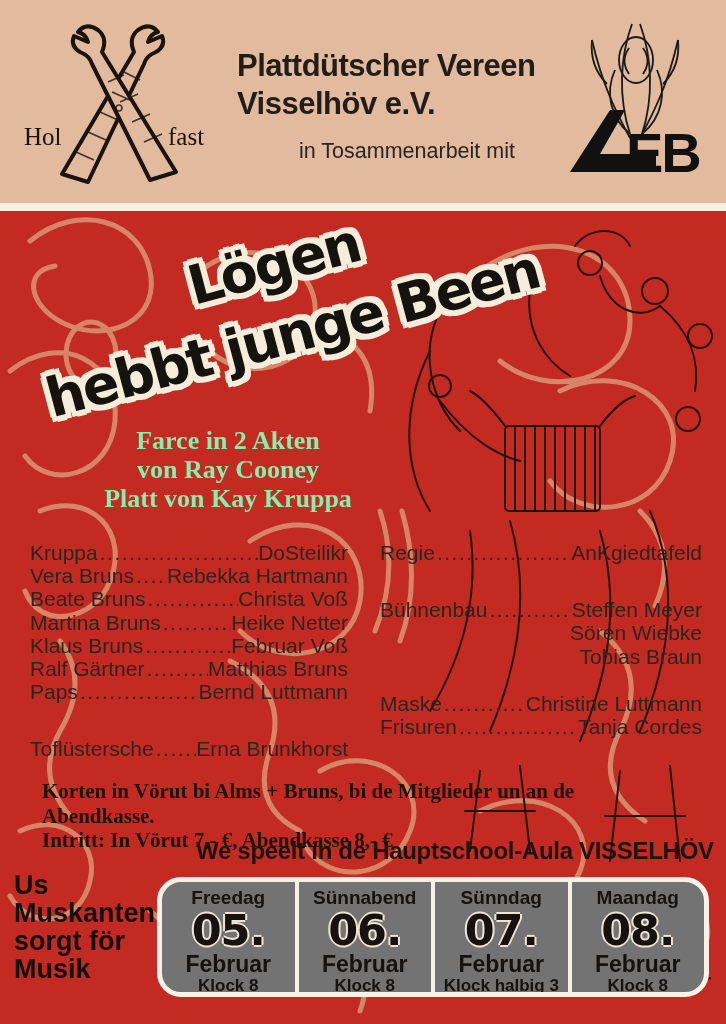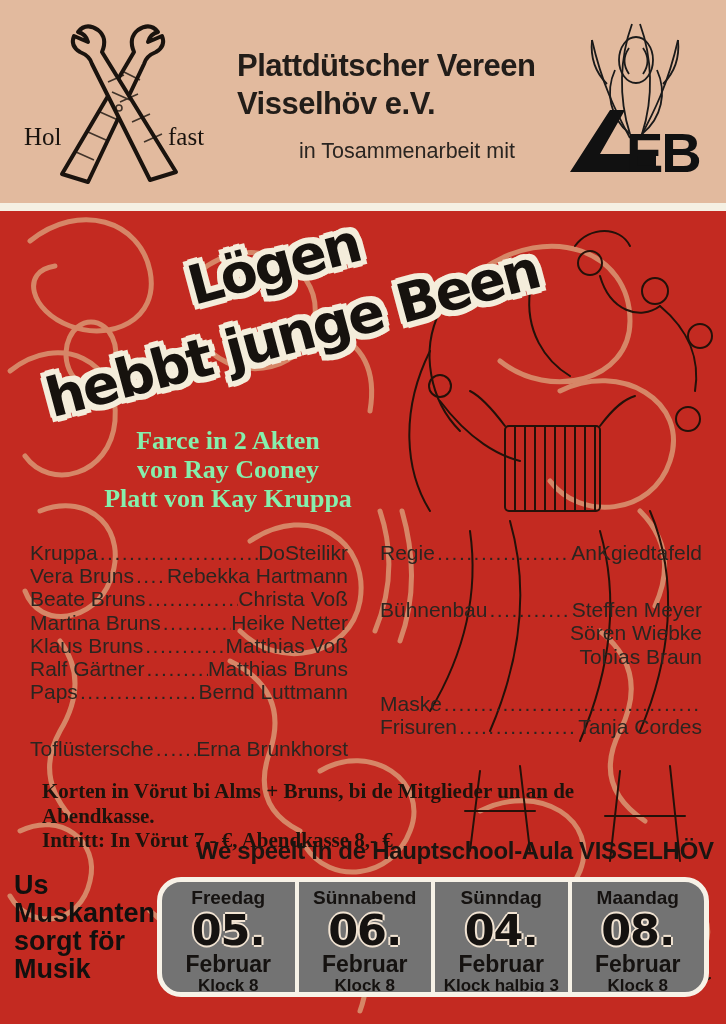--- a/index.html
+++ b/index.html
@@ -200,21 +200,21 @@
           <span>Christa Voß</span>
         </div>
         <div class="cast-row">
           <span>Martina Bruns</span>
           <span class="leader"></span>
           <span>Heike Netter</span>
         </div>
         <div class="cast-row">
           <span>Klaus Bruns</span>
           <span class="leader"></span>
-          <span>Matthias Voß</span>
+          <span>Februar Voß</span>
         </div>
         <div class="cast-row">
           <span>Ralf Gärtner</span>
           <span class="leader"></span>
           <span>Matthias Bruns</span>
         </div>
         <div class="cast-row">
           <span>Paps</span>
           <span class="leader"></span>
           <span>Bernd Luttmann</span>
@@ -238,20 +238,21 @@
         </div>
         <div class="cast-row actor-only">
           <span>Sören Wiebke</span>
         </div>
         <div class="cast-row actor-only">
           <span>Tobias Braun</span>
         </div>
         <div class="cast-row gap-md">
           <span>Maske</span>
           <span class="leader"></span>
+          <span>Christine Luttmann</span>
         </div>
         <div class="cast-row">
           <span>Frisuren</span>
           <span class="leader"></span>
           <span>Tanja Cordes</span>
         </div>
       </div>
 
     <div class="tickets">
       <div>Korten in Vörut bi Alms + Bruns, bi de Mitglieder un an de Abendkasse.</div>
@@ -275,21 +276,21 @@
           <div class="time">Klock 8</div>
         </div>
         <div class="show-col">
           <div class="weekday">Sünnabend</div>
           <div class="daynum">06.</div>
           <div class="month">Februar</div>
           <div class="time">Klock 8</div>
         </div>
         <div class="show-col">
           <div class="weekday">Sünndag</div>
-          <div class="daynum">04.</div>
+          <div class="daynum">07.</div>
           <div class="month">Februar</div>
           <div class="time">Klock halbig 3</div>
         </div>
         <div class="show-col">
           <div class="weekday">Maandag</div>
           <div class="daynum">08.</div>
           <div class="month">Februar</div>
           <div class="time">Klock 8</div>
         </div>
       </div>

